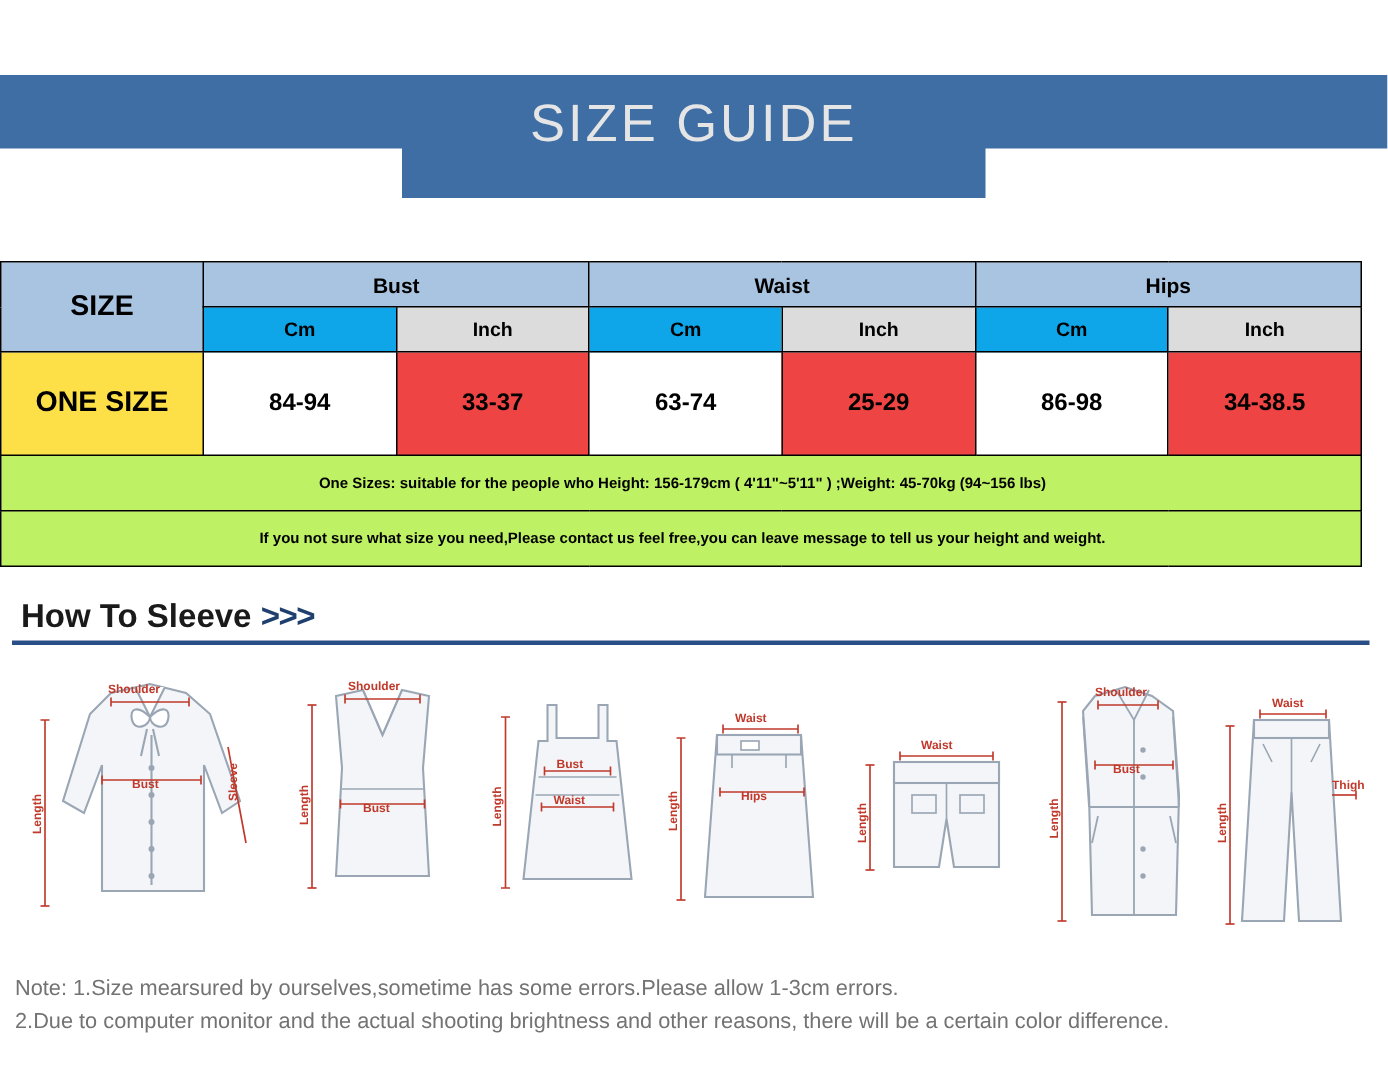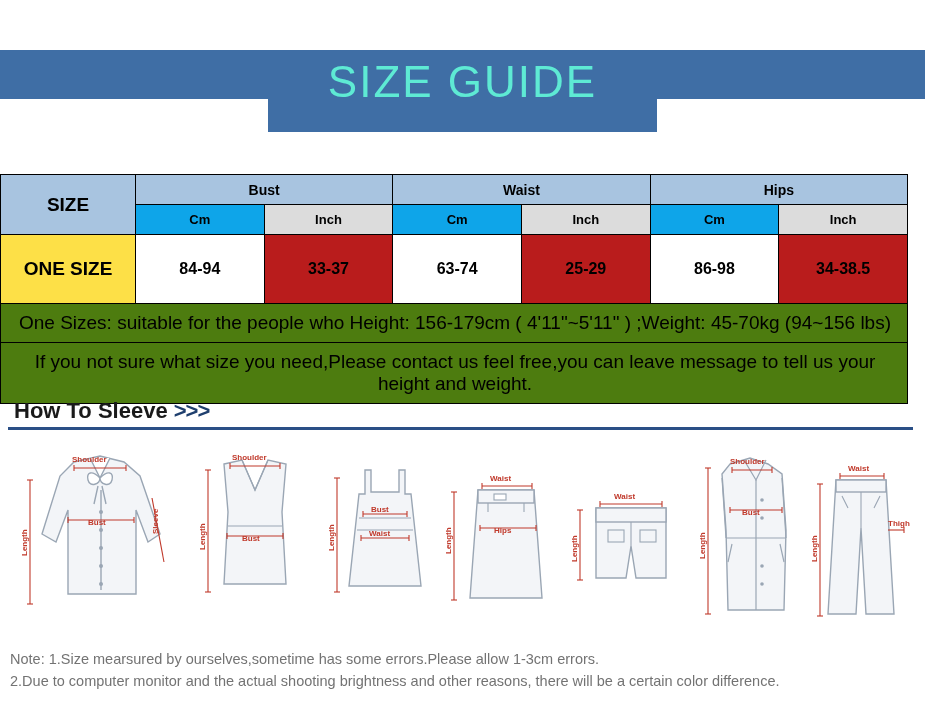--- a/index.html
+++ b/index.html
@@ -30,22 +30,22 @@
     left: 268px;
     top: 50px;
     width: 389px;
     height: 82px;
     background: #3f6ea5;
     display: flex;
     align-items: center;
     justify-content: center;
   }
   .header-title {
-    color: #5eead4;
-    font-size: 44px;
+    color: #e5e5e5;
+    font-size: 35px;
     letter-spacing: 2px;
     font-weight: normal;
     line-height: 1;
     padding-bottom: 18px;
   }
 
   
   .table-wrap {
     position: absolute;
     left: 0;
@@ -90,29 +90,29 @@
     font-weight: bold;
     height: 66px;
   }
   .cell-val {
     background: #ffffff;
     font-size: 16px;
     font-weight: bold;
     height: 66px;
   }
   .cell-val.shaded {
-    background: #b91c1c;
+    background: #ef4444;
   }
   .note-row td {
     text-align: left;
-    font-size: 19px;
+    font-size: 10px;
     padding: 8px 6px 8px 8px;
     height: 20px;
-    background: #4d7c0f;
-    font-weight: normal;
+    background: #bef264;
+    font-weight: bold;
   }
 
   
   .htm-wrap {
     position: absolute;
     left: 8px;
     top: 398px;
     width: 908px;
   }
   .htm-title {

